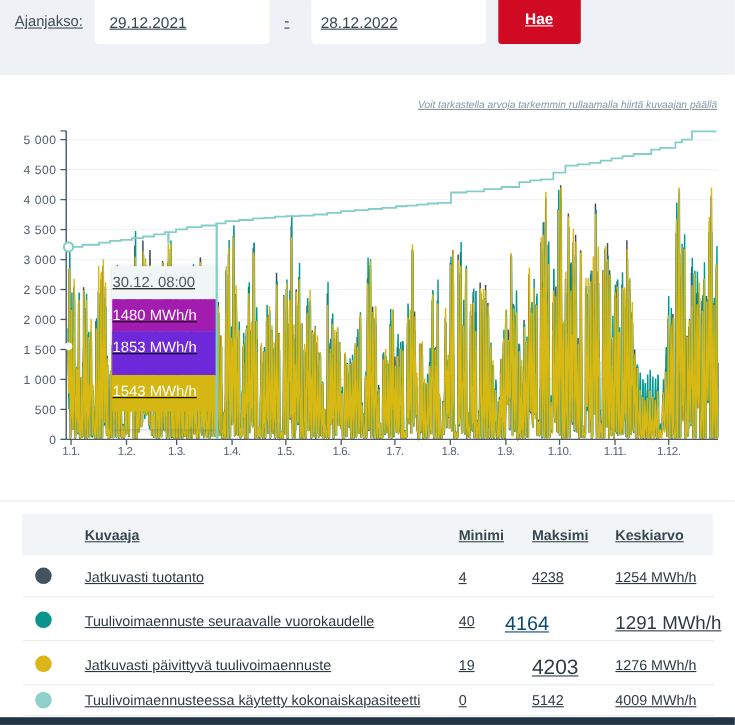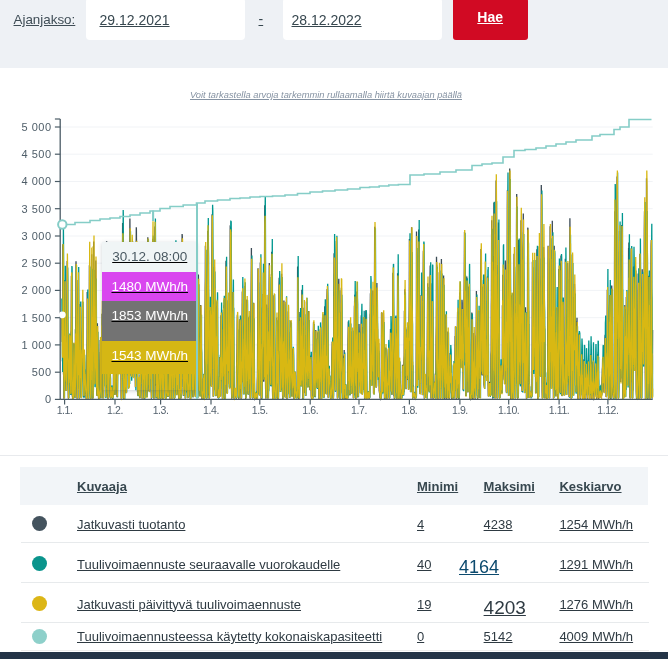--- a/index.html
+++ b/index.html
@@ -8,21 +8,21 @@
 <body>
 <div class="abs" style="left:0;top:0;width:668px;height:67.5px;background:#eef1f5"></div>
 <div class="abs" style="left:13.5px;top:12px;font-size:13.4px;color:#3f4d56">Ajanjakso:</div>
 <div class="abs" style="left:85.5px;top:-2px;width:159px;height:41.5px;background:#fff;border-radius:4px"></div>
 <div class="abs" style="left:99.5px;top:12px;font-size:14px;color:#37474f">29.12.2021</div>
 <div class="abs" style="left:258.5px;top:11px;font-size:14px;color:#37474f">-</div>
 <div class="abs" style="left:283.3px;top:-2px;width:159px;height:41.5px;background:#fff;border-radius:4px"></div>
 <div class="abs" style="left:291.5px;top:12px;font-size:14px;color:#37474f">28.12.2022</div>
 <div class="abs" style="left:452.7px;top:-2px;width:75px;height:42.3px;background:#d10a23;border-radius:3px;color:#fff;font-weight:bold;font-size:14px;text-align:center;line-height:39px">Hae</div>
 
-<div class="abs" style="left:0;top:90px;width:652px;text-align:center;font-style:italic;font-size:9.3px;color:#8693a3">Voit tarkastella arvoja tarkemmin rullaamalla hiirtä kuvaajan päällä</div>
+<div class="abs" style="left:0;top:90px;width:652px;text-align:right;font-style:italic;font-size:9.3px;color:#8693a3">Voit tarkastella arvoja tarkemmin rullaamalla hiirtä kuvaajan päällä</div>
 
 <svg width="668" height="340" viewBox="0 110 668 340" style="position:absolute;left:0;top:110px">
 <line x1="60.2" y1="372.2" x2="652.7" y2="372.2" stroke="#f1f3f6" stroke-width="1"></line>
 <line x1="60.2" y1="344.9" x2="652.7" y2="344.9" stroke="#f1f3f6" stroke-width="1"></line>
 <line x1="60.2" y1="317.7" x2="652.7" y2="317.7" stroke="#f1f3f6" stroke-width="1"></line>
 <line x1="60.2" y1="290.4" x2="652.7" y2="290.4" stroke="#f1f3f6" stroke-width="1"></line>
 <line x1="60.2" y1="263.2" x2="652.7" y2="263.2" stroke="#f1f3f6" stroke-width="1"></line>
 <line x1="60.2" y1="236.0" x2="652.7" y2="236.0" stroke="#f1f3f6" stroke-width="1"></line>
 <line x1="60.2" y1="208.7" x2="652.7" y2="208.7" stroke="#f1f3f6" stroke-width="1"></line>
 <line x1="60.2" y1="181.5" x2="652.7" y2="181.5" stroke="#f1f3f6" stroke-width="1"></line>
@@ -79,24 +79,24 @@
 <line x1="508.7" y1="399.4" x2="508.7" y2="404.6" stroke="#4b5c66" stroke-width="1.2"></line>
 <text x="508.7" y="413.5" text-anchor="middle" font-size="10.5" letter-spacing="-0.4" fill="#55626e" font-family="Liberation Sans, sans-serif">1.10.</text>
 <line x1="559.1" y1="399.4" x2="559.1" y2="404.6" stroke="#4b5c66" stroke-width="1.2"></line>
 <text x="559.1" y="413.5" text-anchor="middle" font-size="10.5" letter-spacing="-0.4" fill="#55626e" font-family="Liberation Sans, sans-serif">1.11.</text>
 <line x1="607.9" y1="399.4" x2="607.9" y2="404.6" stroke="#4b5c66" stroke-width="1.2"></line>
 <text x="607.9" y="413.5" text-anchor="middle" font-size="10.5" letter-spacing="-0.4" fill="#55626e" font-family="Liberation Sans, sans-serif">1.12.</text>
 <circle cx="62.3" cy="224.5" r="4.2" fill="#fff" stroke="#85cdc7" stroke-width="2"></circle>
 <circle cx="62.3" cy="314.8" r="3.4" fill="#fff"></circle>
 </svg>
 
-<div class="abs" style="left:102.3px;top:242.3px;width:94.9px;height:148px;z-index:5;box-shadow:0 1px 4px rgba(60,80,90,.25);font-size:13.5px;text-align:center">
+<div class="abs" style="left:102.3px;top:242.3px;width:94.9px;height:148px;z-index:5;box-shadow:0 1px 4px rgba(60,80,90,.25);font-size:13.5px;">
 <div style="height:29.6px;line-height:29.6px;background:#f0f5f6;color:#4a5962">30.12. 08:00</div>
-<div style="height:29.6px;line-height:29.6px;background:#d946ef;color:#fff">1480 MWh/h</div>
-<div style="height:40px;line-height:29.6px;background:#737373;color:#fff">1853 MWh/h</div>
+<div style="height:29.6px;line-height:29.6px;background:#a21caf;color:#fff">1480 MWh/h</div>
+<div style="height:40px;line-height:29.6px;background:#6d28d9;color:#fff">1853 MWh/h</div>
 <div style="height:33px;line-height:29.6px;background:#d5b714;color:#fff">1543 MWh/h</div>
 </div>
 <div class="abs" style="left:196.2px;top:202.6px;width:1.4px;height:196.4px;background:#85cdc7;z-index:6"></div>
 
 <div class="abs" style="left:0;top:455.3px;width:668px;height:1px;background:#e8eaed"></div>
 <div class="abs" style="left:20.2px;top:467px;width:628.3px;height:37.7px;background:#f2f5f8"></div>
 <div class="abs" style="left:77px;top:479px;font-size:13px;font-weight:bold;color:#37474f">Kuvaaja</div>
 <div class="abs" style="left:417px;top:479px;font-size:13px;font-weight:bold;color:#37474f">Minimi</div>
 <div class="abs" style="left:483.6px;top:479px;font-size:13px;font-weight:bold;color:#37474f">Maksimi</div>
 <div class="abs" style="left:559.4px;top:479px;font-size:13px;font-weight:bold;color:#37474f">Keskiarvo</div>
@@ -106,21 +106,21 @@
 <div class="abs" style="left:20.5px;top:650.2px;width:628px;height:1px;background:#ececec"></div>
 <div class="abs" style="left:32px;top:516.0px;width:15px;height:15px;border-radius:50%;background:#44535e"></div>
 <div class="abs" style="left:77px;top:516.5px;font-size:13px;color:#2e3a42">Jatkuvasti tuotanto</div>
 <div class="abs" style="left:417px;top:516.5px;font-size:13px;color:#2e3a42">4</div>
 <div class="abs" style="left:483.6px;top:516.5px;font-size:13px;color:#2e3a42">4238</div>
 <div class="abs" style="left:559.4px;top:516.5px;font-size:13px;color:#2e3a42">1254 MWh/h</div>
 <div class="abs" style="left:32px;top:556.0px;width:15px;height:15px;border-radius:50%;background:#0a948c"></div>
 <div class="abs" style="left:77px;top:556.5px;font-size:13px;color:#2e3a42">Tuulivoimaennuste seuraavalle vuorokaudelle</div>
 <div class="abs" style="left:417px;top:556.5px;font-size:13px;color:#2e3a42">40</div>
 <div class="abs" style="left:459px;top:556.5px;font-size:18px;color:#0c4a6e">4164</div>
-<div class="abs" style="left:559.4px;top:556.5px;font-size:13px;color:#2e3a42">1291 MWh/h</div>
+<div class="abs" style="left:559.4px;top:556.5px;font-size:17px;color:#2e3a42">1291 MWh/h</div>
 <div class="abs" style="left:32px;top:596.0px;width:15px;height:15px;border-radius:50%;background:#dcb616"></div>
 <div class="abs" style="left:77px;top:596.5px;font-size:13px;color:#2e3a42">Jatkuvasti päivittyvä tuulivoimaennuste</div>
 <div class="abs" style="left:417px;top:596.5px;font-size:13px;color:#2e3a42">19</div>
 <div class="abs" style="left:483.6px;top:596.5px;font-size:19px;color:#2e3a42">4203</div>
 <div class="abs" style="left:559.4px;top:596.5px;font-size:13px;color:#2e3a42">1276 MWh/h</div>
 <div class="abs" style="left:32px;top:628.5px;width:15px;height:15px;border-radius:50%;background:#8ed0ca"></div>
 <div class="abs" style="left:77px;top:629px;font-size:13px;color:#2e3a42">Tuulivoimaennusteessa käytetty kokonaiskapasiteetti</div>
 <div class="abs" style="left:417px;top:629px;font-size:13px;color:#2e3a42">0</div>
 <div class="abs" style="left:483.6px;top:629px;font-size:13px;color:#2e3a42">5142</div>
 <div class="abs" style="left:559.4px;top:629px;font-size:13px;color:#2e3a42">4009 MWh/h</div>

